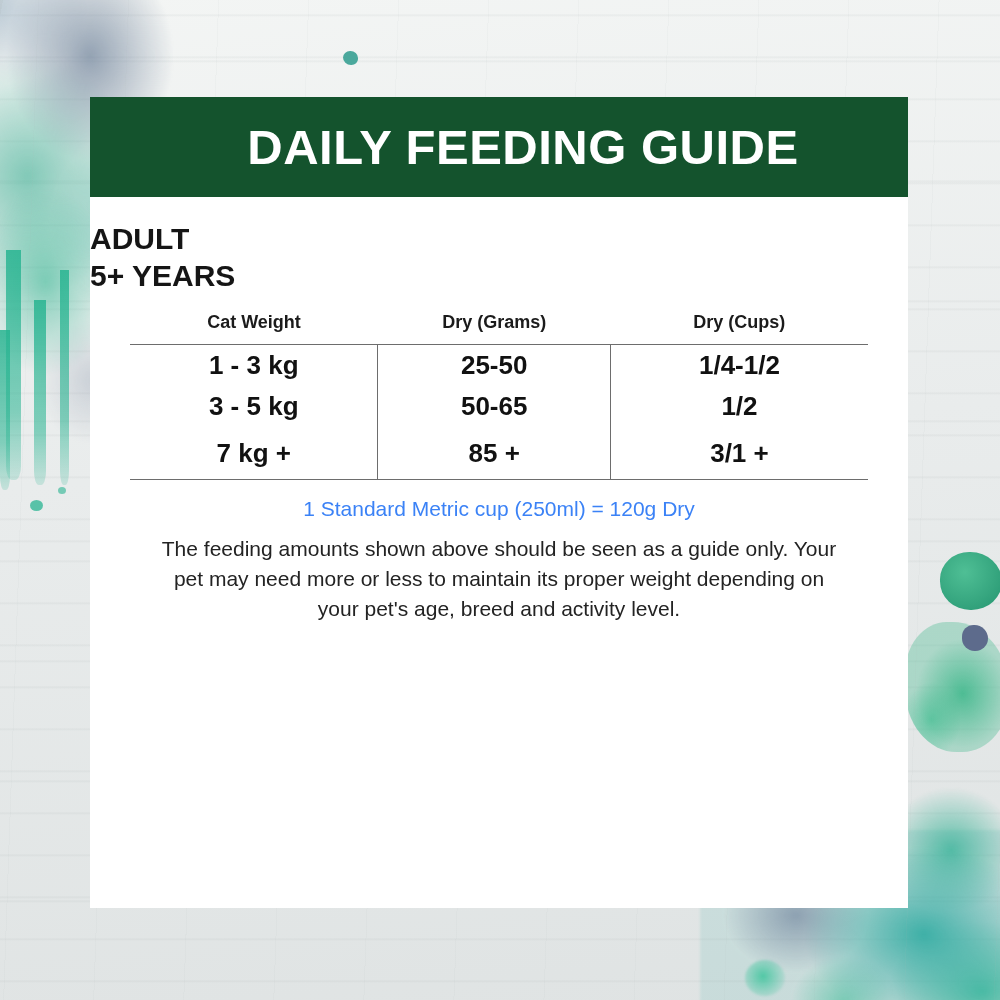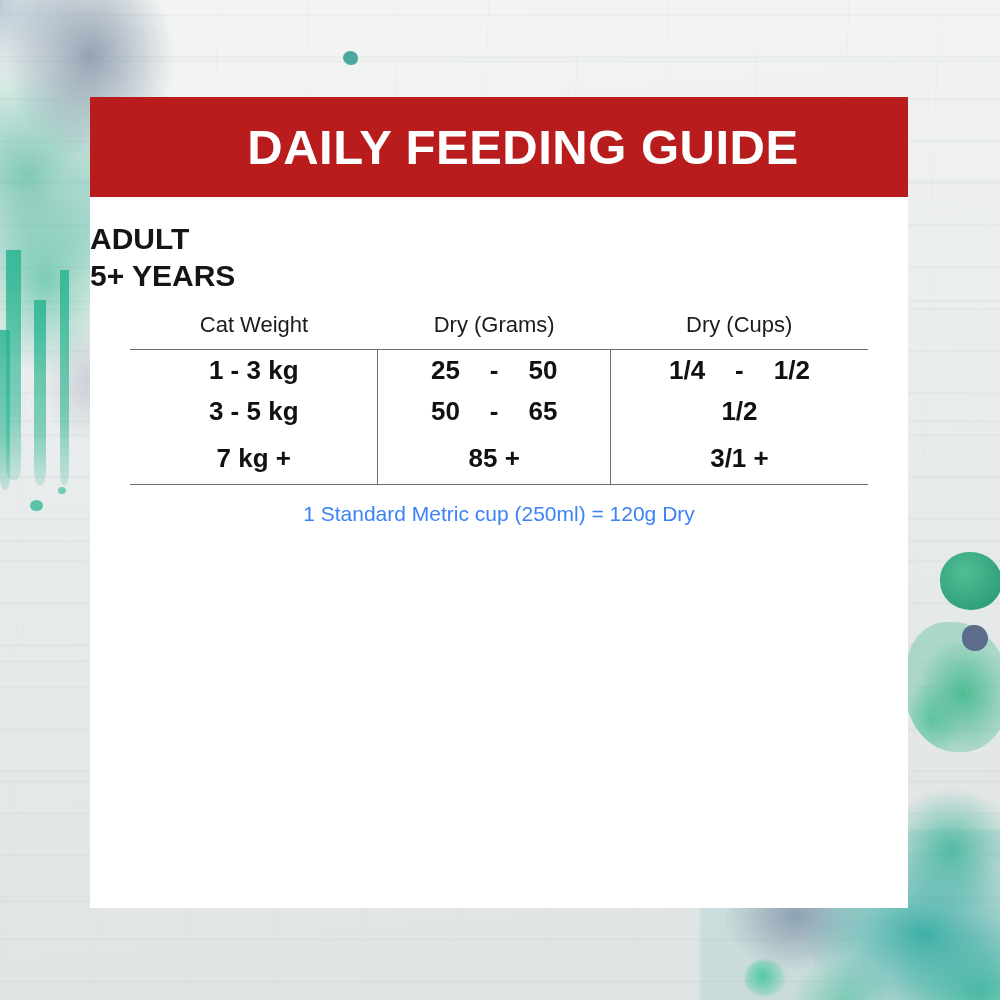--- a/index.html
+++ b/index.html
@@ -126,21 +126,21 @@
 
   
   #card {
     position: absolute;
     left: 90px; top: 97px;
     width: 818px; height: 811px;
     background: #ffffff;
   }
   #header-band {
     height: 100px;
-    background: #b91c1c;
+    background: #14532d;
     display: flex;
     align-items: center;
     justify-content: center;
     padding-left: 48px;
   }
   #guide-title {
     color: #ffffff;
     font-size: 49px;
     font-weight: bold;
     letter-spacing: 0.5px;
@@ -166,22 +166,22 @@
     margin: 18px 40px 0 40px;
     border-collapse: collapse;
     width: calc(100% - 80px);
     table-layout: fixed;
   }
   #feeding-table col.c-weight { width: 33.6%; }
   #feeding-table col.c-grams  { width: 31.5%; }
   #feeding-table col.c-cups   { width: 34.9%; }
 
   #feeding-table th {
-    font-size: 22px;
-    font-weight: normal;
+    font-size: 18px;
+    font-weight: bold;
     color: #1b1b1b;
     padding: 0 0 11px 0;
     text-align: center;
     border-bottom: 1.6px solid #6d6d6d;
   }
   #feeding-table tbody td {
     text-align: center;
     font-size: 26px;
     color: #111111;
     font-weight: bold;
@@ -195,21 +195,21 @@
   }
   #feeding-table tbody tr:last-child td {
     border-bottom: 1.6px solid #6d6d6d;
     padding-bottom: 0;
     height: 52px;
   }
   .range {
     display: inline-grid;
     grid-template-columns: 1fr auto 1fr;
     align-items: center;
-    column-gap: 30px;
+    column-gap: 0;
     min-width: 150px;
   }
   .range .lo  { text-align: right; }
   .range .dash{ text-align: center; }
   .range .hi  { text-align: left; }
   .single { display: inline-block; }
 
   
   #cup-equivalence {
     margin: 17px 0 0 0;
@@ -312,14 +312,15 @@
         </td>
         <td class="cups">
           <span class="single">3/1 +</span>
         </td>
       </tr>
 
     </tbody>
   </table>
 
   <p id="cup-equivalence">1 Standard Metric cup (250ml) = 120g Dry</p>
+  <p id="disclaimer">The feeding amounts shown above should be seen as a guide only. Your pet may need more or less to maintain its proper weight depending on your pet's age, breed and activity level.</p>
 
 </div>
 
 </body></html>

